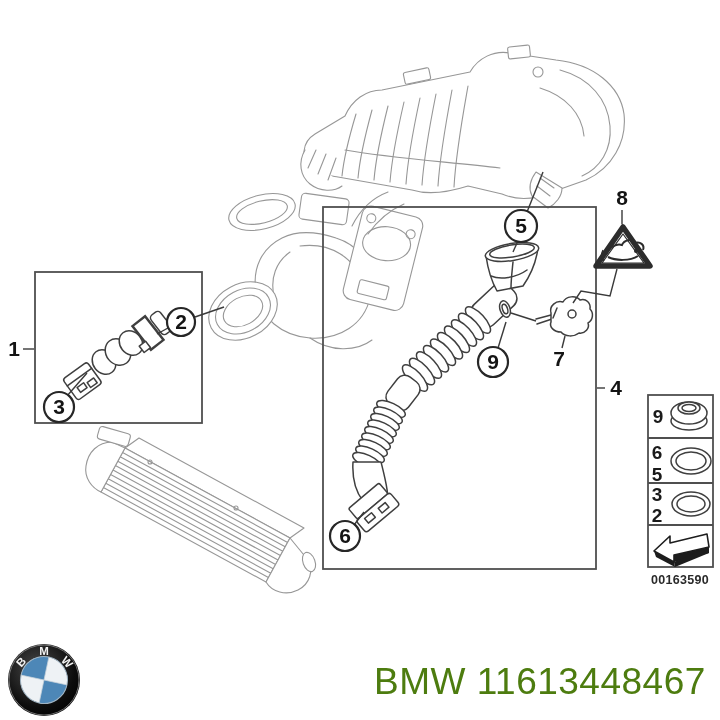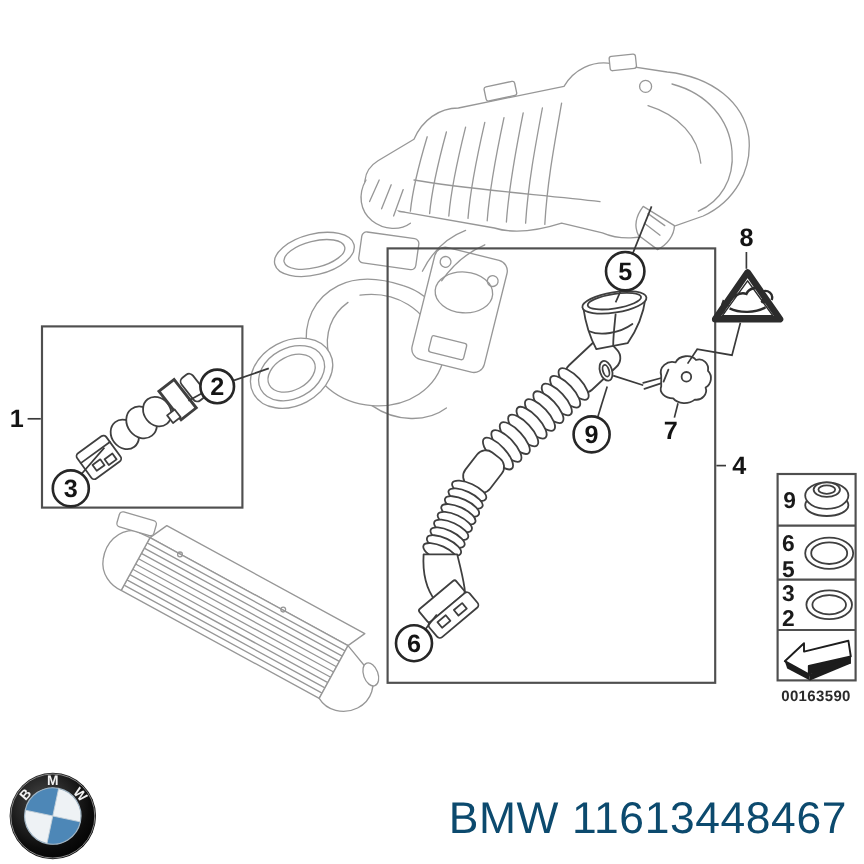--- a/index.html
+++ b/index.html
@@ -15,21 +15,21 @@
   .leader{stroke:#3a3a3a;fill:none;stroke-width:1.4;}
   .callout-circle{fill:#ffffff;stroke:#272727;stroke-width:2.2;}
   .callout-num{font-family:"Liberation Sans",sans-serif;font-weight:bold;font-size:21px;fill:#141414;
                text-anchor:middle;}
   .legend-num{font-family:"Liberation Sans",sans-serif;font-weight:bold;font-size:19px;fill:#1a1a1a;
               text-anchor:middle;}
   .code-text{font-family:"Liberation Sans",sans-serif;font-weight:600;font-size:12.5px;fill:#2a2a2a;
              text-anchor:middle;letter-spacing:.3px;}
   .logo-letter{font-family:"Liberation Sans",sans-serif;font-weight:bold;font-size:11.5px;fill:#f2f2f2;
                text-anchor:middle;}
-  .footer-text{position:absolute;left:374px;top:663px;font-size:37px;color:#0c4a6e;
+  .footer-text{position:absolute;left:374px;top:663px;font-size:37px;color:#4d7c0f;
                line-height:1;white-space:nowrap;letter-spacing:.5px;}
   .footer-logo{position:absolute;left:6px;top:642px;width:76px;height:76px;}
 </style>
 </head>
 <body>
 
 <div class="page">
 
   <svg class="diagram-svg" width="720" height="632" viewBox="0 0 720 632">
 

